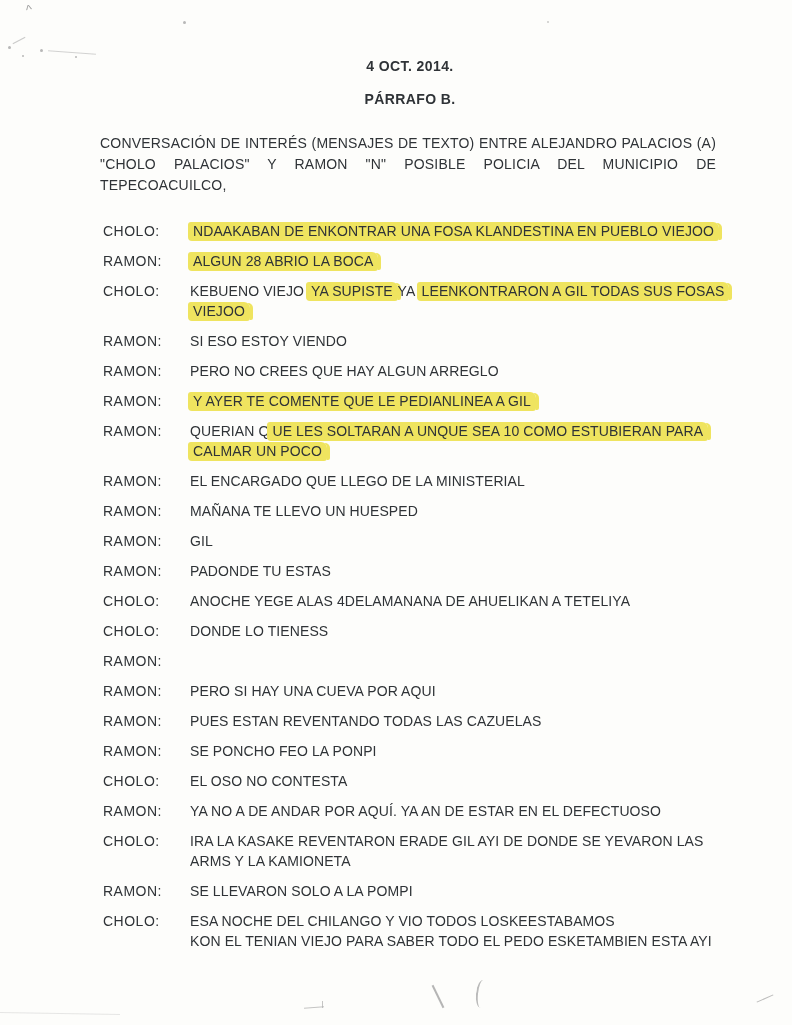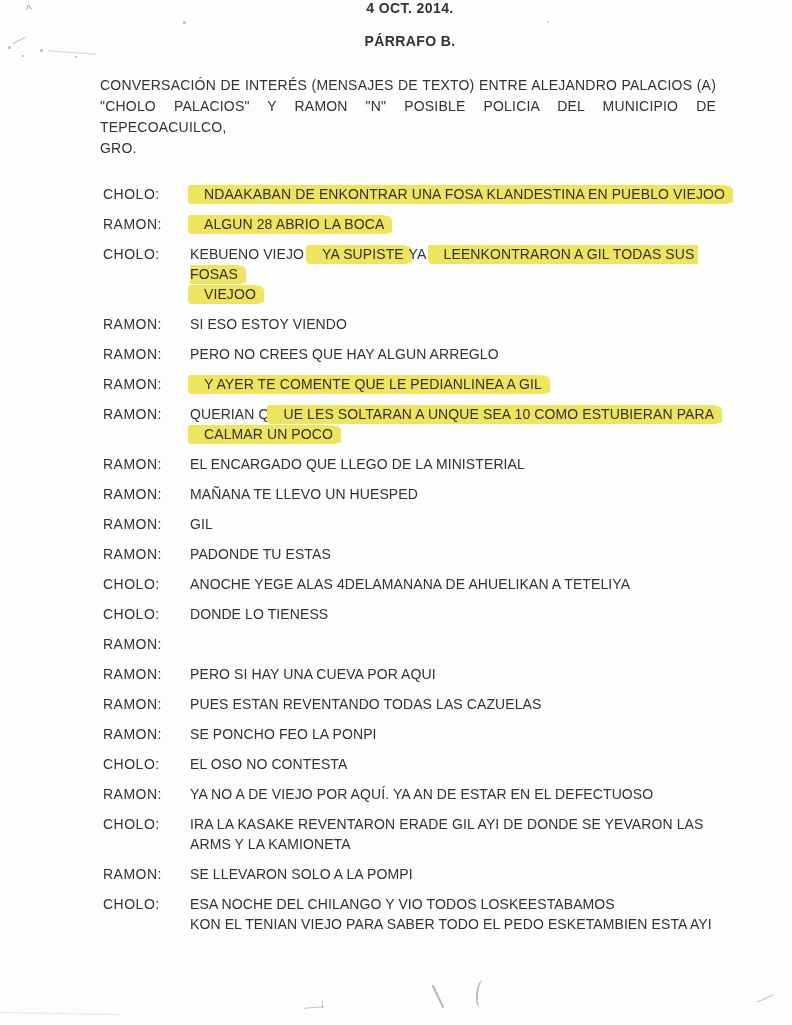--- a/index.html
+++ b/index.html
@@ -5,21 +5,21 @@
   html,body{margin:0;padding:0;background:#e8e8e8;}
   .page{
     position:relative;
     width:792px;height:1025px;
     background:#fdfdfb;
     overflow:hidden;
     font-family:"Liberation Sans","DejaVu Sans",sans-serif;
     color:var(--ink,#2f3337);
     box-sizing:border-box;
   }
-  .doc-header{ text-align:center; }
+  .doc-header{ text-align:center; padding-top:58px; }
   .doc-date{ font-weight:bold; font-size:14px; letter-spacing:.4px; margin-left:28px; }
   .doc-paragraph{ font-weight:bold; font-size:14px; letter-spacing:.4px; margin-left:28px; margin-top:17px; }
   .intro{
     margin:26px 0 0 100px;
     width:616px;
     font-size:14px;
     line-height:21px;
     letter-spacing:.2px;
   }
   .intro-line{ text-align:justify; }
@@ -27,21 +27,21 @@
   .conversation{ margin:25px 0 0 103px; width:630px; }
   .row{ display:flex; margin-bottom:10px; }
   .speaker{
     width:87px; flex:0 0 87px;
     font-size:14px; letter-spacing:.5px; line-height:20px;
   }
   .message{ flex:1; font-size:14px; letter-spacing:.1px; line-height:20px; }
   .msg-line{ white-space:pre-wrap; }
   .hl{
     background:var(--hl,#efe45f);
-    padding:1px 5px 2px 16px;
+    padding:1px 5px 2px 5px;
     margin:-1px -4px -2px -2px;
     border-radius:3px 6px 3px 4px;
     box-shadow:4px 0 0 -1px var(--hl,#efe45f);
   }
   
   .artifact{ position:absolute; pointer-events:none; }
   .a-caret{ left:26px; top:2px; color:#8a8a8a; font-size:13px; opacity:.8; transform:rotate(-12deg); }
   .a-dot{ width:3px; height:3px; background:#9a9a9a; border-radius:50%; opacity:.7; }
   .d1{ left:8px; top:46px; } .d2{ left:22px; top:55px; width:2px;height:2px; }
   .d3{ left:40px; top:49px; } .d4{ left:75px; top:56px; width:2px;height:2px; }
@@ -81,21 +81,20 @@
   <div class="artifact a-edge-b"></div>
 
   <div class="doc-header">
     <div class="doc-date">4 OCT. 2014.</div>
     <div class="doc-paragraph">PÁRRAFO B.</div>
   </div>
 
   <div class="intro">
       <div class="intro-line spread">CONVERSACIÓN DE INTERÉS (MENSAJES DE TEXTO) ENTRE ALEJANDRO PALACIOS (A)</div>
       <div class="intro-line spread">"CHOLO PALACIOS" Y RAMON "N" POSIBLE POLICIA DEL MUNICIPIO DE TEPECOACUILCO,</div>
-      <div class="intro-line">GRO.</div>
     </div>
 
   <div class="conversation">
       <div class="row">
         <div class="speaker">CHOLO:</div>
         <div class="message">
           <div class="msg-line"><span class="hl">NDAAKABAN DE ENKONTRAR UNA FOSA KLANDESTINA EN PUEBLO VIEJOO</span></div>
         </div>
       </div>
       <div class="row">
@@ -195,21 +194,21 @@
       </div>
       <div class="row">
         <div class="speaker">CHOLO:</div>
         <div class="message">
           <div class="msg-line"><span>EL OSO NO CONTESTA</span></div>
         </div>
       </div>
       <div class="row">
         <div class="speaker">RAMON:</div>
         <div class="message">
-          <div class="msg-line"><span>YA NO A DE VIEJO POR AQUÍ. YA AN DE ESTAR EN EL DEFECTUOSO</span></div>
+          <div class="msg-line"><span>YA NO A DE ANDAR POR AQUÍ. YA AN DE ESTAR EN EL DEFECTUOSO</span></div>
         </div>
       </div>
       <div class="row">
         <div class="speaker">CHOLO:</div>
         <div class="message">
           <div class="msg-line"><span>IRA LA KASAKE REVENTARON ERADE GIL AYI DE DONDE SE YEVARON LAS</span></div>
           <div class="msg-line"><span>ARMS Y LA KAMIONETA</span></div>
         </div>
       </div>
       <div class="row">

